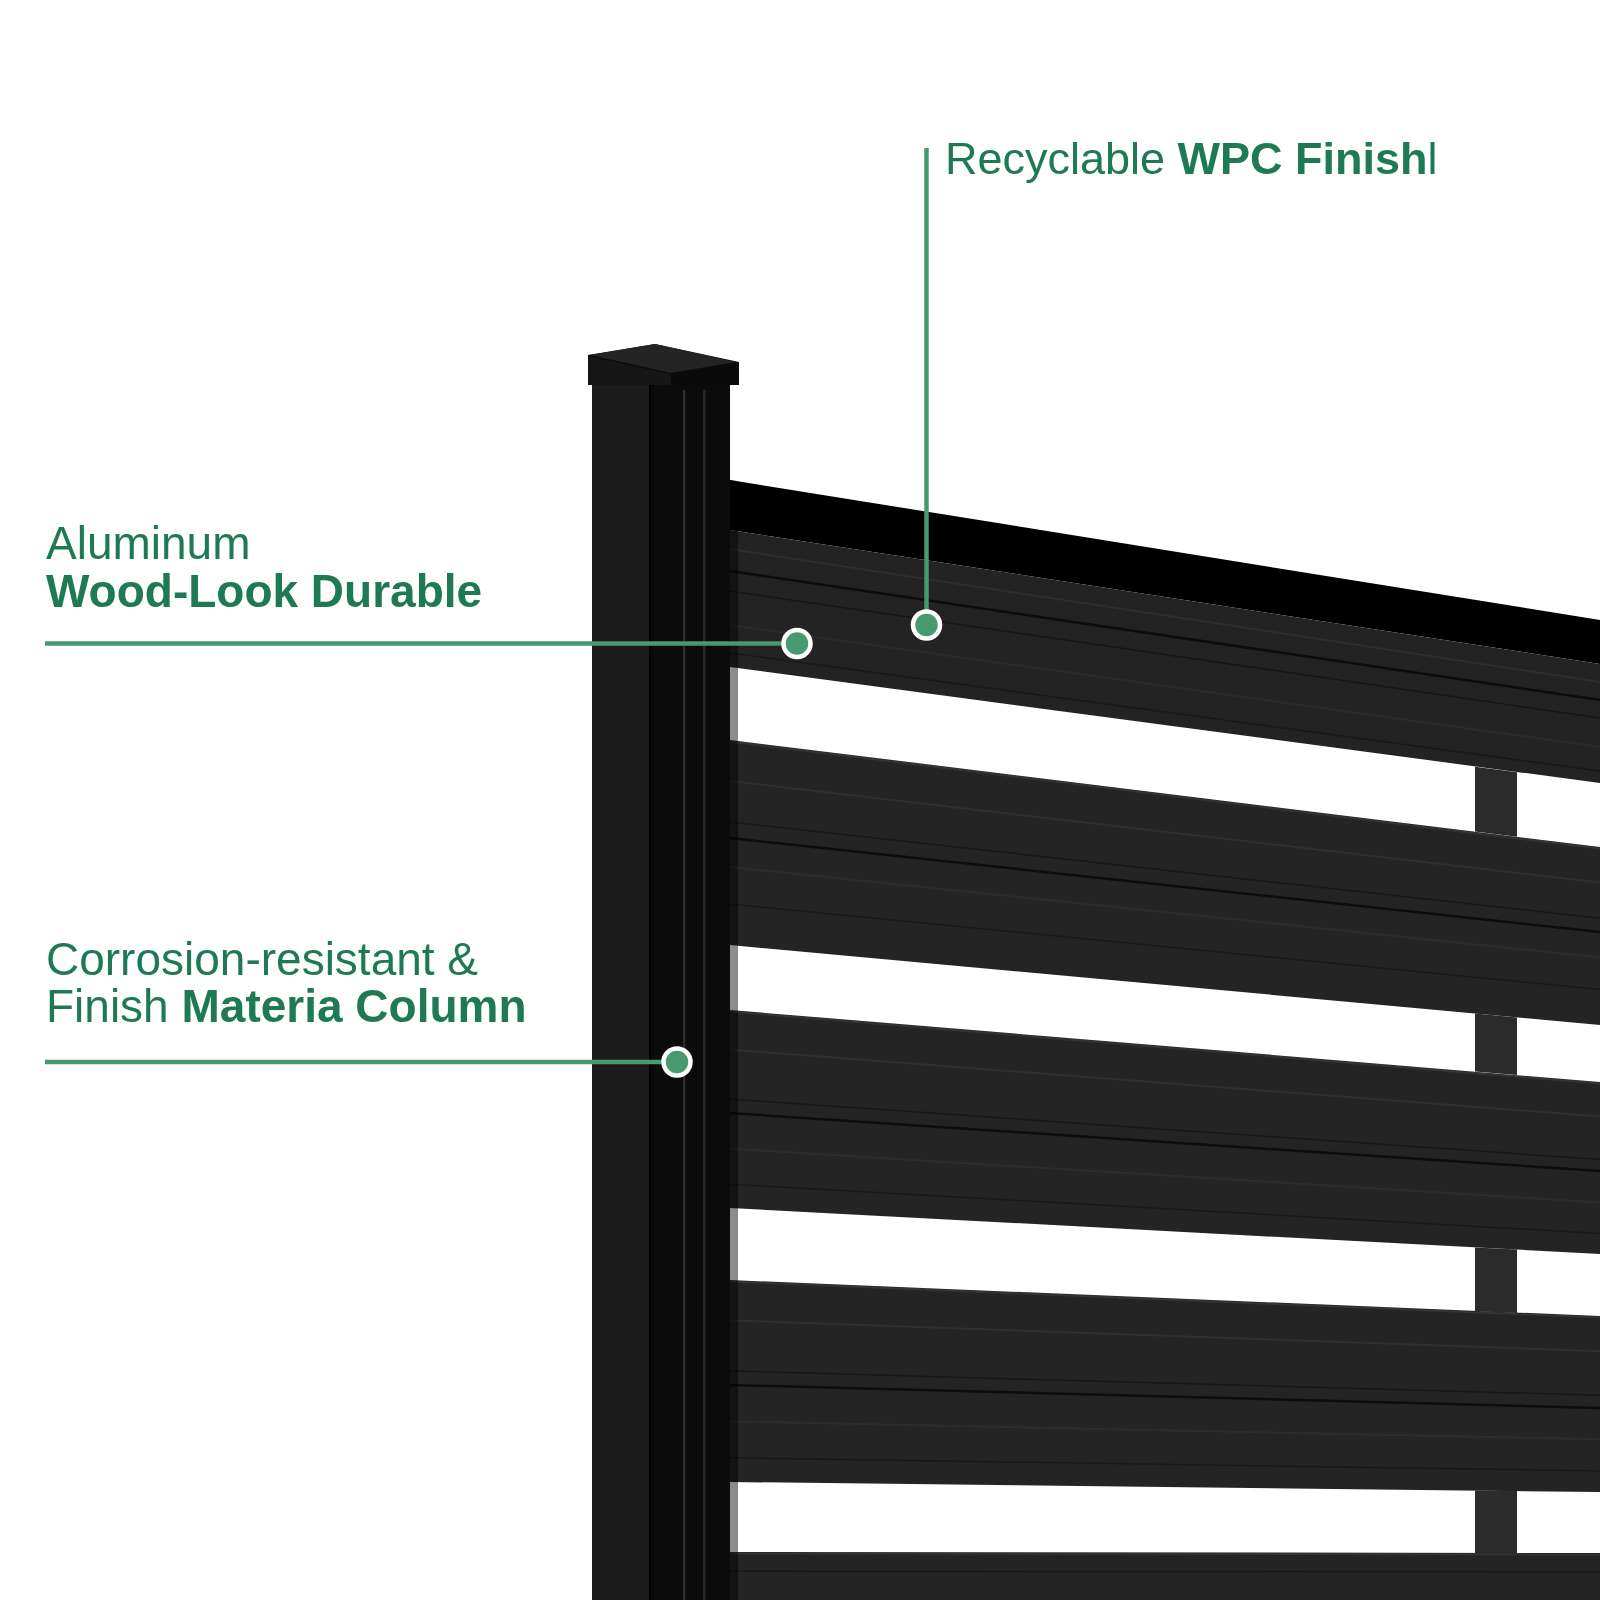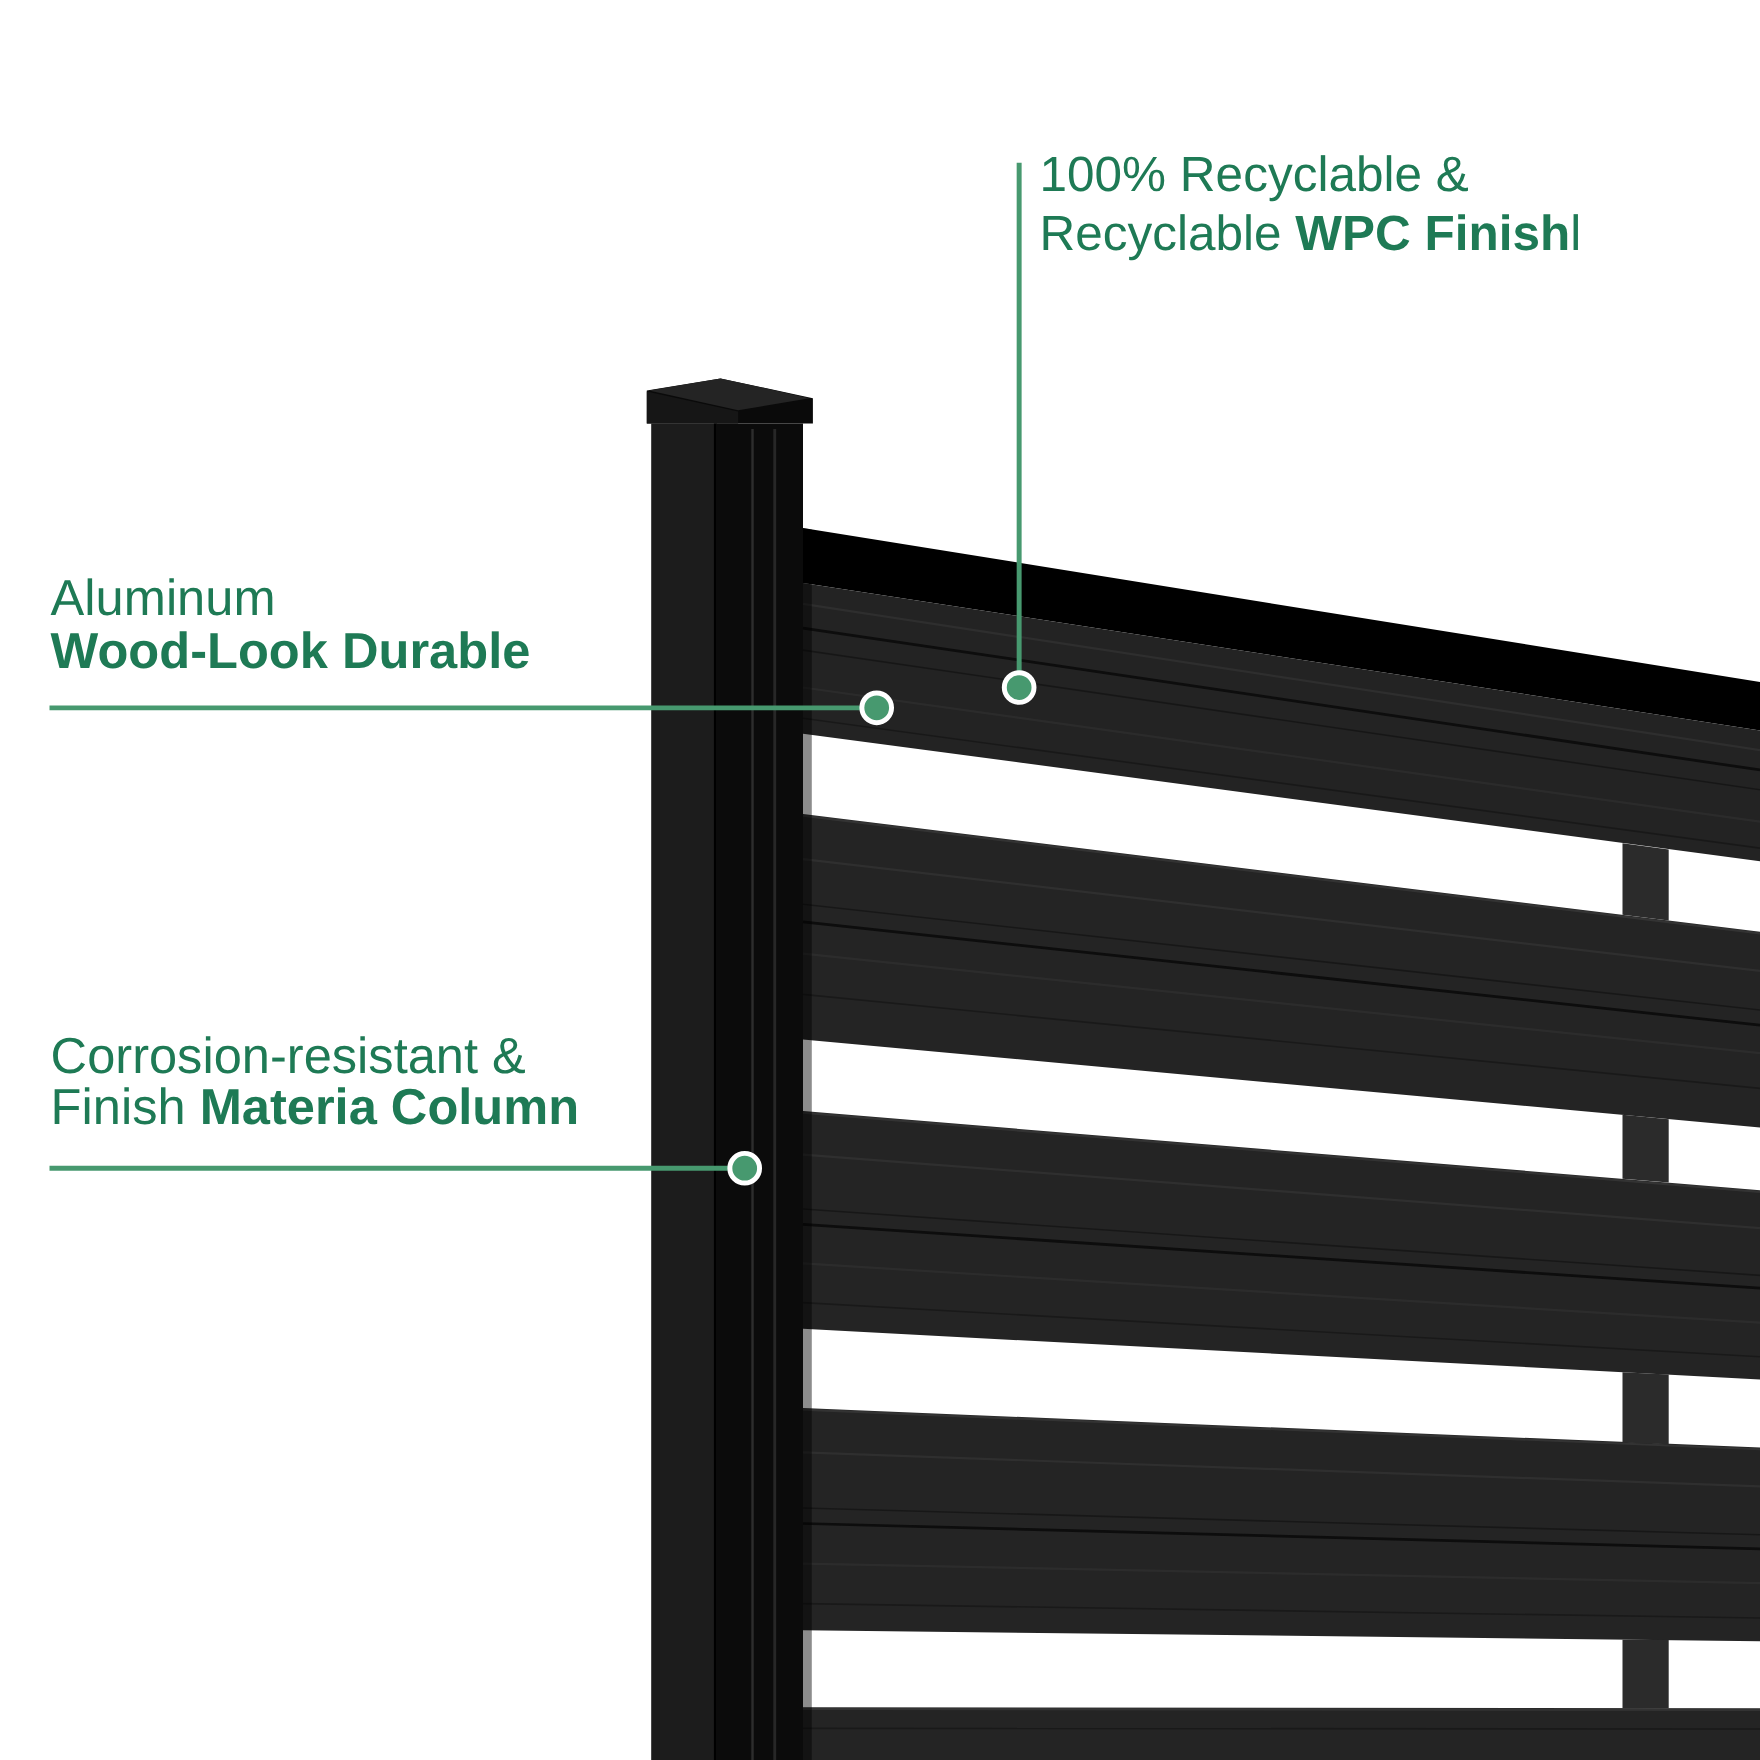--- a/index.html
+++ b/index.html
@@ -111,21 +111,20 @@
       <line x1="45" y1="643.5" x2="786" y2="643.5" stroke-width="4.5" stroke="#47996F"></line>
       <line x1="45" y1="1062" x2="666" y2="1062" stroke-width="4.5" stroke="#47996F"></line>
 
       <circle cx="926.5" cy="625" r="13.5" stroke="#ffffff" stroke-width="4.5" fill="#47996F"></circle>
       <circle cx="797" cy="643.5" r="13.5" stroke="#ffffff" stroke-width="4.5" fill="#47996F"></circle>
       <circle cx="677" cy="1062" r="13.5" stroke="#ffffff" stroke-width="4.5" fill="#47996F"></circle>
     </g>
   </svg>
 
   <div class="callout-label" id="label-wpc">
-    <div>100% Recyclable &amp;</div>
     <div><span>Recyclable </span><span class="b">WPC Finish</span><span>l</span></div>
   </div>
 
   <div class="callout-label" id="label-finish">
     <div>Aluminum</div>
     <div class="b">Wood-Look Durable</div>
   </div>
 
   <div class="callout-label" id="label-column">
     <div>Corrosion-resistant &amp;</div>

